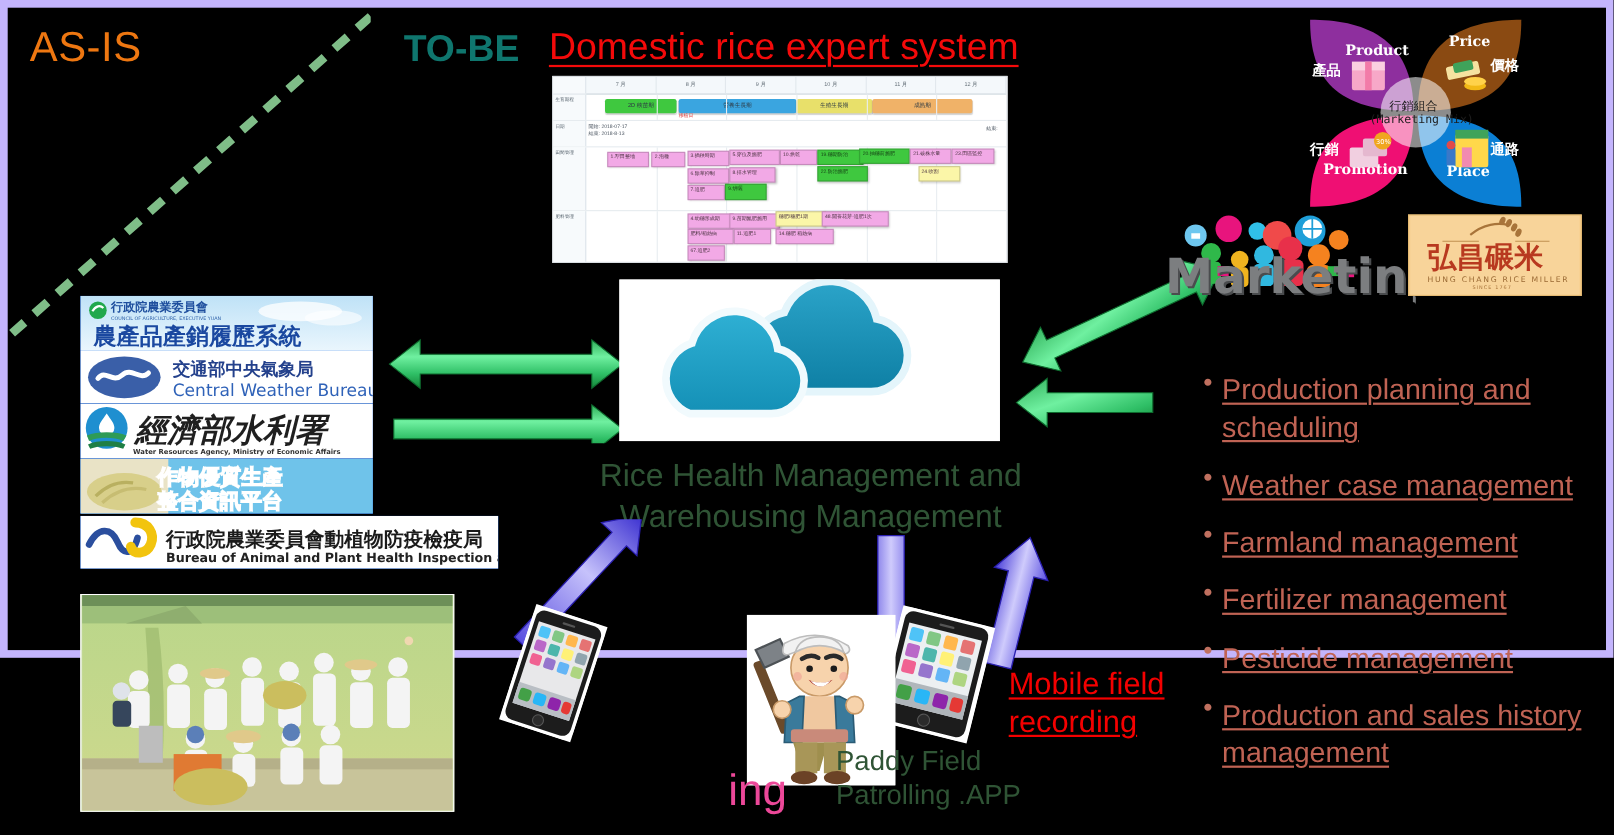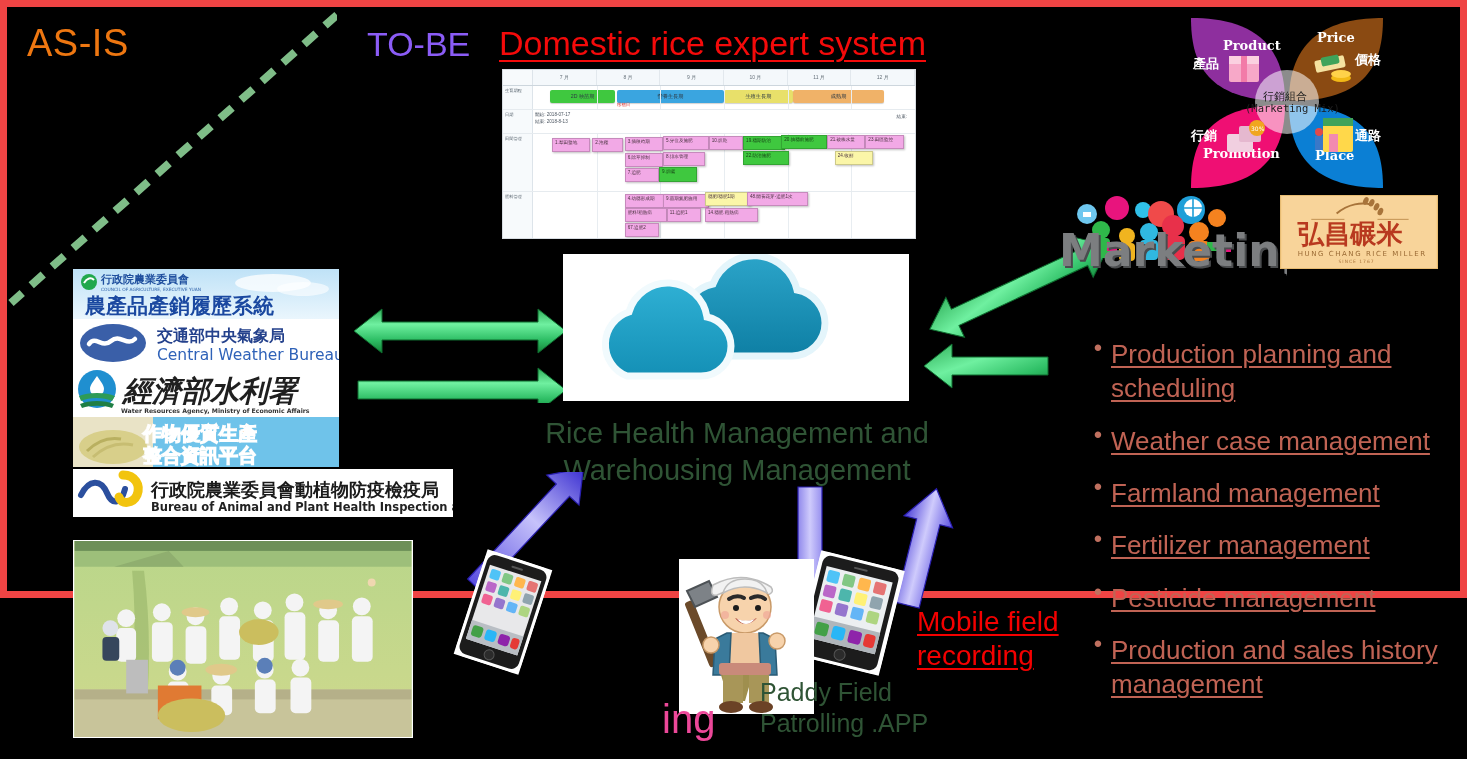--- a/index.html
+++ b/index.html
@@ -1,22 +1,22 @@
 <!DOCTYPE html>
 <html><head>
 <meta charset="utf-8">
 <style>
   html,body{margin:0;padding:0;background:#000;}
   body{width:1467px;height:759px;overflow:hidden;font-family:"Liberation Sans",sans-serif;}
   #root{position:relative;width:1467px;height:598px;background:#000;
-        box-sizing:border-box;border:7px solid #ef4444;}
+        box-sizing:border-box;border:7px solid #c4b5fd;}
   .abs{position:absolute;}
   
   .asis{left:20px;top:15px;font-size:38px;color:#ee7711;font-weight:400;letter-spacing:.5px;}
-  .tobe{left:360px;top:18px;font-size:34px;color:#8b5cf6;font-weight:400;}
+  .tobe{left:360px;top:18px;font-size:34px;color:#0f766e;font-weight:700;}
   .sysTitle{left:492px;top:17px;font-size:34px;color:#f40a0a;text-decoration:underline;
             text-underline-offset:5px;text-decoration-thickness:2px;white-space:nowrap;}
   .opendata{left:118px;top:223px;font-size:32px;color:#f40000;font-weight:400;letter-spacing:.5px;margin-top:44px;}
   
   .divider{left:0;top:0;width:330px;height:300px;}
   
   .gantt{left:495px;top:62px;width:414px;height:170px;background:#fff;overflow:hidden;
          border:1px solid #d8dde2;box-sizing:border-box;}
   .g-row{display:flex;width:100%;}
   .g-head{height:15px;background:#f4f8fb;border-bottom:1px solid #cdd6dd;}

